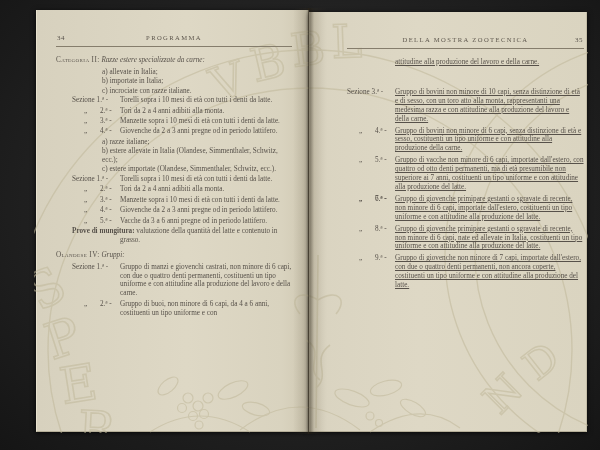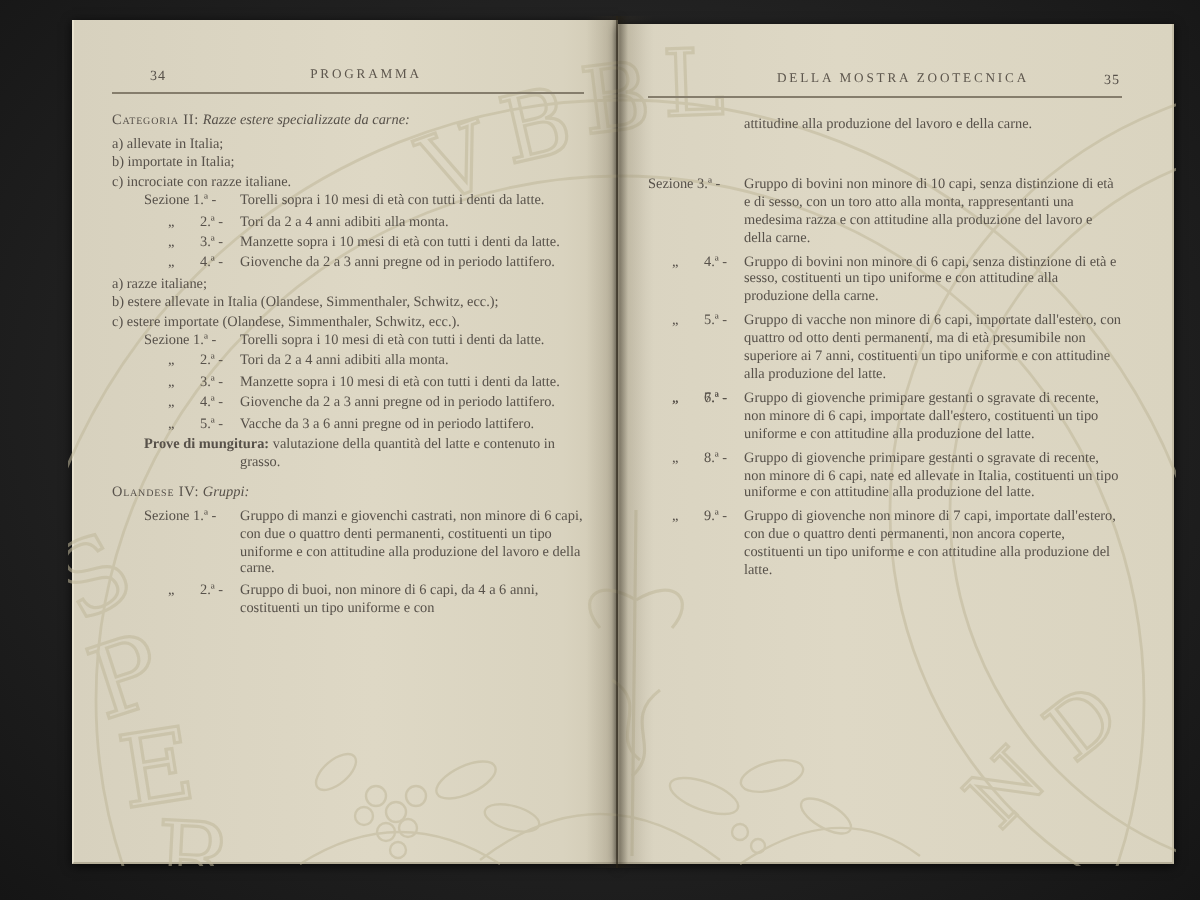--- a/index.html
+++ b/index.html
@@ -33,32 +33,32 @@
   svg.wm{position:absolute;left:0;top:0;z-index:1;pointer-events:none;}
 
   .content{
     position:absolute;z-index:5;color:#57514a;
     font-size:7.2px;line-height:8.9px;
     -webkit-font-smoothing:antialiased;
   }
   .content.lp{left:20px;right:16px;top:24px;}
   .content.rp{left:22px;right:18px;top:24px;}
 
-  .pghead{position:relative;height:10px;margin-left:18px;}
+  .pghead{position:relative;height:10px;}
   .pnum{position:absolute;top:0;font-size:7px;letter-spacing:0.5px;}
   .pnum.l{left:1px;}
   .pnum.r{right:1px;}
   .rtitle{position:absolute;left:0;right:0;top:0;text-align:center;font-size:6.6px;letter-spacing:1.4px;color:#5d564d;}
   .rule{border-top:1px solid #857d6c;margin-top:2px;height:0;}
   .bodytxt{margin-top:9px;}
 
   .cat{margin:6px 0 3px 0;}
   .catlab{font-variant:small-caps;letter-spacing:0.4px;}
   .cattitle{font-style:italic;margin-top:12px;}
-  .abc{margin-bottom:0.5px;}
+  .abc{margin-left:46px;margin-bottom:0.5px;}
   .sez{position:relative;margin-bottom:1.5px;}
   .lp .sez{padding-left:64px;}
   .lp .sez .lead{position:absolute;left:16px;top:0;white-space:pre;}
   .lp .sez.d .lead{left:44px;}
   .lp .sez .ditto{position:absolute;left:28px;top:0;}
   .rp .sez{padding-left:48px;margin-bottom:3px;}
   .rp .sez .lead{position:absolute;left:0;top:0;white-space:pre;}
   .rp .sez.d .lead{left:28px;}
   .rp .sez .ditto{position:absolute;left:12px;top:0;}
   .prove{padding-left:64px;text-indent:-48px;margin:1px 0 2px 0;}
@@ -214,21 +214,21 @@
       <span>Gruppo di manzi e giovenchi castrati, non minore di 6 capi, con due o quattro denti permanenti, costituenti un tipo uniforme e con attitudine alla produzione del lavoro e della carne.</span>
     </div>
     <div class="sez d">
       <span class="ditto">„</span>
       <span class="lead">2.ª - </span>
       <span>Gruppo di buoi, non minore di 6 capi, da 4 a 6 anni, costituenti un tipo uniforme e con</span>
     </div>
   </div>
 </div>
 
-<div class="content rp" style="position:absolute;left:324px;top:36px;width:237px;">
+<div class="content rp" style="position:absolute;left:347px;top:36px;width:237px;text-decoration:underline;">
   <div class="pghead">
     <span class="rtitle">DELLA MOSTRA ZOOTECNICA</span>
     <span class="pnum r">35</span>
   </div>
   <div class="rule"></div>
 
   <div class="bodytxt">
     <div class="cont">attitudine alla produzione del lavoro e della carne.</div>
 
     <div class="sez">

